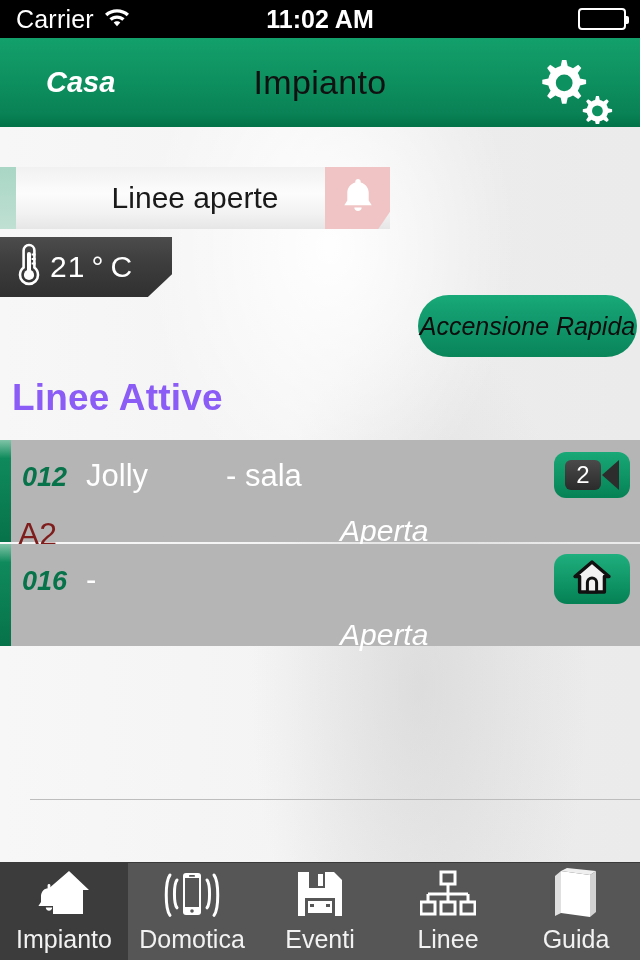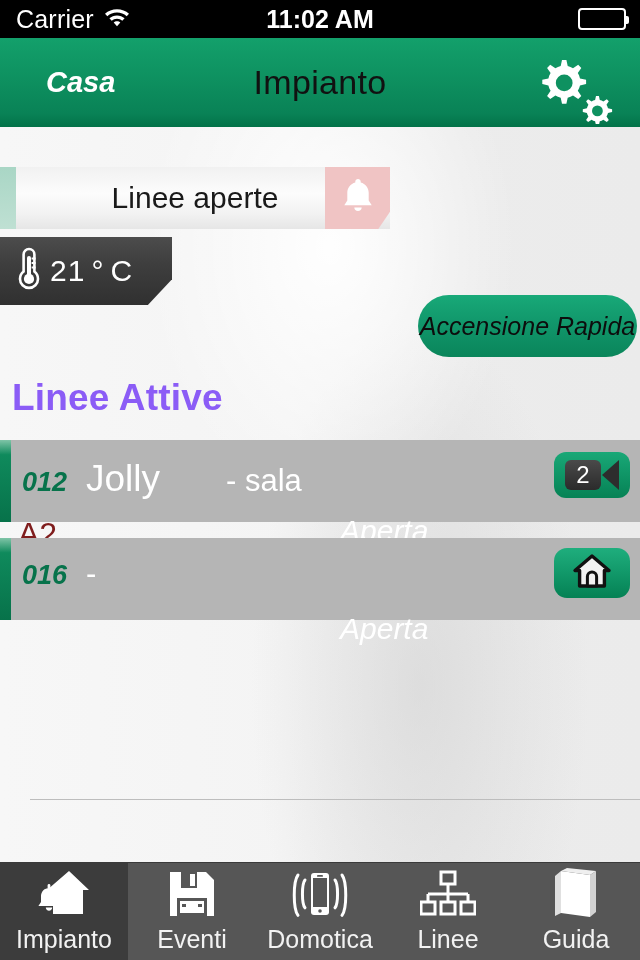--- a/index.html
+++ b/index.html
@@ -74,21 +74,21 @@
   .strip-label { font-size:30px; color:#1a1a1a; }
   .bell-box {
     position:absolute; left:325px; top:0; width:65px; height:62px;
     background:#f0c4c4;
     clip-path:polygon(0 0, 100% 0, 100% 72%, 82% 100%, 0 100%);
     display:flex; align-items:center; justify-content:center;
   }
 
   
   .temp-chip {
-    position:absolute; top:110px; left:0; width:172px; height:68px;
+    position:absolute; top:110px; left:0; width:172px; height:60px;
     background:linear-gradient(to bottom,#4c4c4c 0%,#3e3e3e 40%,#303030 100%);
     clip-path:polygon(0 0, 100% 0, 100% 62%, 86% 100%, 0 100%);
     display:flex; align-items:center; padding-left:14px; gap:6px;
   }
   .temp-val { color:#fff; font-size:30px; letter-spacing:1px; }
 
   
   .btn-comandi {
     position:absolute; top:38px; right:8px; width:196px; height:62px;
     border-radius:32px;
@@ -106,33 +106,33 @@
 
   
   .section-title {
     position:absolute; top:250px; left:12px;
     color:#8b5cf6; font-size:37px; font-weight:bold; letter-spacing:.2px;
   }
 
   
   .list { position:absolute; top:313px; left:0; width:640px; }
   .row {
-    position:relative; width:640px; height:82px;
-    background:#b5b5b5; margin-bottom:16px;padding-left:20px;
+    position:relative; width:640px; height:102px;
+    background:#b5b5b5; margin-bottom:2px;padding-left:20px;
   }
   .row-accent {
     position:absolute; left:0; top:0; width:11px; height:100%;
     background:linear-gradient(to bottom,#7fc4a7 0%,#0f8a5c 18%,#07724a 100%);
   }
   .row-top { position:absolute; top:18px; left:22px; display:flex; align-items:baseline; }
   .row-id {
     color:#07734b; font-size:27px; font-weight:bold; font-style:italic;
     width:64px;
   }
-  .row-name { color:#fff; font-size:37px; width:140px; }
+  .row-name { color:#fff; font-size:31px; width:140px; }
   .row-zone { color:#fff; font-size:31px; }
   .row-sub { position:absolute; top:76px; left:18px; color:#7f1d1d; font-size:32px;text-align:right; }
   .row-state {
     position:absolute; top:74px; left:340px;
     color:#fff; font-size:30px; font-style:italic;
   }
 
   .badge-cam {
     position:absolute; right:10px; top:12px; width:76px; height:46px;
     border-radius:12px;
@@ -304,53 +304,53 @@
             <path d="M14.8 39.5h6.4c0 1.8-1.4 3.2-3.2 3.2s-3.2-1.4-3.2-3.2z"></path>
             <rect x="16.6" y="16" width="2.8" height="5" rx="1.4"></rect>
           </g>
         </svg>
       </span>
       <span class="tab-label">Impianto</span>
     </div>
 
     <div class="tab">
       <span class="tab-icon">
-        <svg width="52" height="52" viewBox="0 0 52 52">
-          <path d="M4 4h36l8 8v36H4z" fill="#fff"></path>
-          <rect x="15" y="4" width="16" height="16" fill="#565656"></rect>
-          <rect x="24" y="6" width="5" height="12" fill="#fff"></rect>
-          <rect x="11" y="30" width="30" height="18" fill="#565656"></rect>
-          <rect x="14" y="33" width="24" height="12" fill="#fff"></rect>
-          <rect x="16" y="36" width="4" height="3" fill="#565656"></rect>
-          <rect x="32" y="36" width="4" height="3" fill="#565656"></rect>
-        </svg>
-      </span>
-      <span class="tab-label">Eventi</span>
-    </div>
-
-    <div class="tab">
-      <span class="tab-icon">
         <svg width="68" height="52" viewBox="0 0 68 52">
           <g fill="none" stroke="#fff" stroke-width="3" stroke-linecap="round">
             <path d="M19 12c-3.4 4.2-3.4 23.6 0 27.8"></path>
             <path d="M12 7c-5 6.6-5 33.8 0 40.4"></path>
             <path d="M49 12c3.4 4.2 3.4 23.6 0 27.8"></path>
             <path d="M56 7c5 6.6 5 33.8 0 40.4"></path>
           </g>
           <rect x="25" y="5" width="18" height="42" rx="3" fill="#fff"></rect>
           <rect x="27" y="10" width="14" height="29" fill="#565656"></rect>
           <rect x="31" y="7" width="6" height="1.8" rx=".9" fill="#565656"></rect>
           <circle cx="34" cy="43" r="1.8" fill="#565656"></circle>
         </svg>
       </span>
       <span class="tab-label">Domotica</span>
     </div>
 
     <div class="tab">
       <span class="tab-icon">
+        <svg width="52" height="52" viewBox="0 0 52 52">
+          <path d="M4 4h36l8 8v36H4z" fill="#fff"></path>
+          <rect x="15" y="4" width="16" height="16" fill="#565656"></rect>
+          <rect x="24" y="6" width="5" height="12" fill="#fff"></rect>
+          <rect x="11" y="30" width="30" height="18" fill="#565656"></rect>
+          <rect x="14" y="33" width="24" height="12" fill="#fff"></rect>
+          <rect x="16" y="36" width="4" height="3" fill="#565656"></rect>
+          <rect x="32" y="36" width="4" height="3" fill="#565656"></rect>
+        </svg>
+      </span>
+      <span class="tab-label">Eventi</span>
+    </div>
+
+    <div class="tab">
+      <span class="tab-icon">
         <svg width="56" height="52" viewBox="0 0 56 52">
           <g fill="none" stroke="#fff" stroke-width="3">
             <rect x="21" y="4" width="14" height="12"></rect>
             <path d="M28 16v10M8 26h40M8 26v8M28 26v8M48 26v8"></path>
             <rect x="1" y="34" width="14" height="12"></rect>
             <rect x="21" y="34" width="14" height="12"></rect>
             <rect x="41" y="34" width="14" height="12"></rect>
           </g>
         </svg>
       </span>

